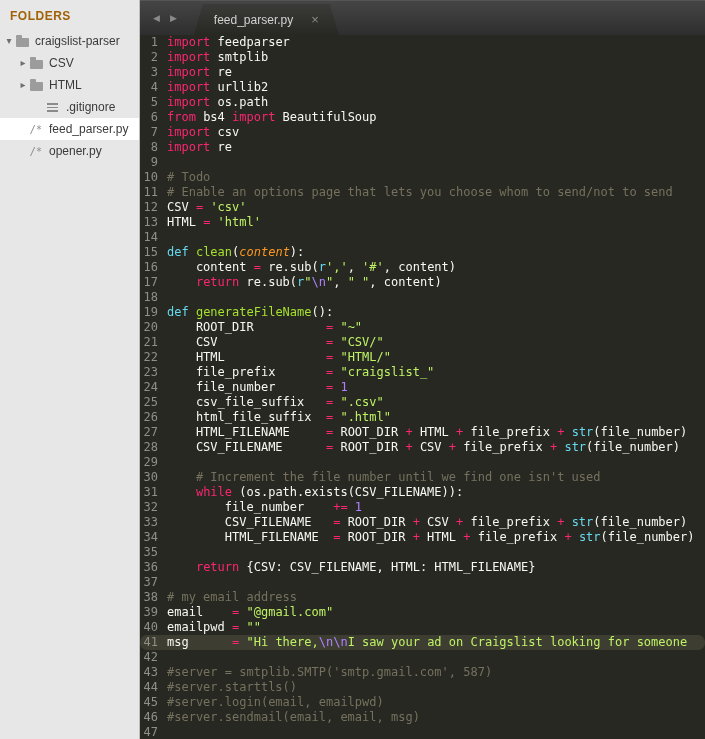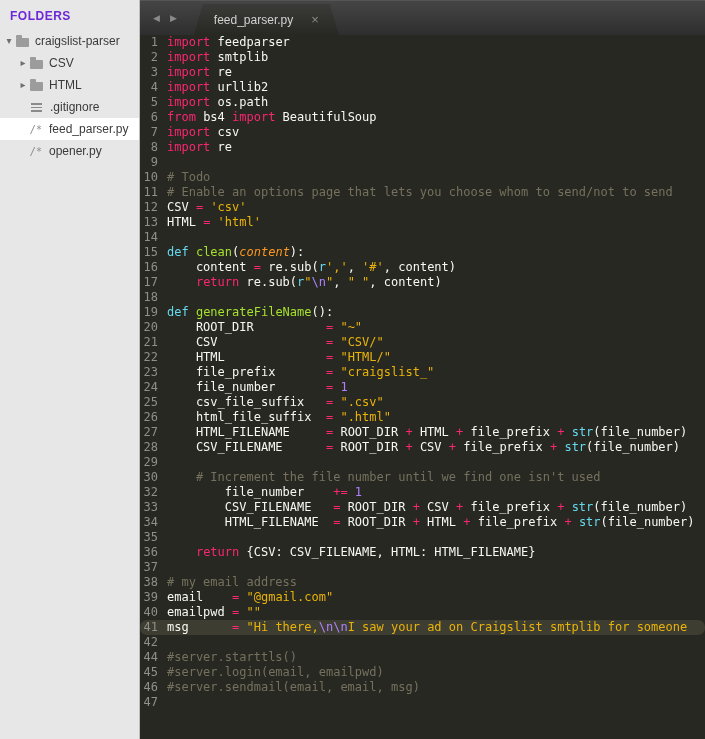--- a/index.html
+++ b/index.html
@@ -1,21 +1,21 @@
 <!DOCTYPE html>
 <html><head>
 <meta charset="utf-8">
 <style>
   * { margin:0; padding:0; box-sizing:border-box; }
   html,body { width:705px; height:739px; overflow:hidden; background:#272822; }
   .app { display:flex; width:705px; height:739px; font-family:"Liberation Sans", sans-serif; }
 
   
   .sidebar { width:140px; flex:none; background:#e7e7e7; border-right:1px solid #bdbdbd; }
-  .sidebar-header { font-size:12px; font-weight:bold; color:#6d28d9; letter-spacing:0.5px; padding:9px 0 7px 10px; }
+  .sidebar-header { font-size:12px; font-weight:bold; color:#a16207; letter-spacing:0.5px; padding:9px 0 7px 10px; }
   .tree-row { height:22px; display:flex; align-items:center; font-size:12px; color:#3a3a3a; cursor:default; }
   .tree-row.selected { background:#ffffff; }
   .tri { width:14px; flex:none; font-size:10px; color:#6f6f6f; text-align:center; line-height:22px; }
   .folder-ic { width:13px; height:9px; flex:none; background:#9c9c9c; border-radius:1px; position:relative; margin:2px 6px 0 0; }
   .folder-ic::before { content:""; position:absolute; top:-3px; left:0; width:6px; height:3px; background:#9c9c9c; border-radius:1px 1px 0 0; }
   .code-ic { width:13px; flex:none; margin-right:6px; font:italic 10px "DejaVu Sans Mono", monospace; color:#8b8b8b; }
   .list-ic { width:11px; height:9px; flex:none; margin:0 8px 0 1px;
              background:repeating-linear-gradient(to bottom,#8b8b8b 0 1.5px,transparent 1.5px 3.5px); }
   .tree-label { white-space:nowrap; }
 
@@ -33,21 +33,21 @@
 
   
   .editor { flex:1; background:#272822; overflow:hidden;
             font-family:"DejaVu Sans Mono", monospace; font-size:12px; line-height:15px; }
   .line { display:flex; height:15px; white-space:pre; }
   .line.active { background:#3e3d32;border-radius:7px; }
   .gutter { flex:none; width:27px; padding-right:9px; text-align:right; color:#8f908a; }
   .code { flex:1; color:#f8f8f2; overflow:hidden; }
   .tok-p { color:#f8f8f2; }
   .tok-k { color:#f92672;text-align:center; }
-  .tok-s { color:#eab308; }
+  .tok-s { color:#bef264; }
   .tok-c { color:#75715e; }
   .tok-f { color:#a6e22e;margin-top:36px; }
   .tok-d { color:#66d9ef; }
   .tok-a { color:#fd971f; font-style:italic; }
   .tok-n { color:#ae81ff; }
   .tok-e { color:#ae81ff; }
 </style>
 </head>
 <body>
 
@@ -64,21 +64,21 @@
         <div class="tree-row" style="padding-left: 16px;">
           <span class="tri">▸</span>
           <span class="folder-ic"></span>
           <span class="tree-label">CSV</span>
         </div>
         <div class="tree-row" style="padding-left: 16px;">
           <span class="tri">▸</span>
           <span class="folder-ic"></span>
           <span class="tree-label">HTML</span>
         </div>
-        <div class="tree-row" style="padding-left: 16px; align-items: center;">
+        <div class="tree-row" style="padding-left: 32px; align-items: center;">
           <span class="tri"></span>
           <span class="list-ic"></span>
           <span class="tree-label">.gitignore</span>
         </div>
         <div class="tree-row selected" style="padding-left: 16px;">
           <span class="tri"></span>
           <span class="code-ic">/*</span>
           <span class="tree-label">feed_parser.py</span>
         </div>
         <div class="tree-row" style="padding-left: 16px;">
@@ -124,31 +124,33 @@
         <div class="line"><span class="gutter">21</span><span class="code"><span class="tok-p">    CSV               </span><span class="tok-k">=</span><span class="tok-p"> </span><span class="tok-s">"CSV/"</span></span></div>
         <div class="line"><span class="gutter">22</span><span class="code"><span class="tok-p">    HTML              </span><span class="tok-k">=</span><span class="tok-p"> </span><span class="tok-s">"HTML/"</span></span></div>
         <div class="line"><span class="gutter">23</span><span class="code"><span class="tok-p">    file_prefix       </span><span class="tok-k">=</span><span class="tok-p"> </span><span class="tok-s">"craigslist_"</span></span></div>
         <div class="line"><span class="gutter">24</span><span class="code"><span class="tok-p">    file_number       </span><span class="tok-k">=</span><span class="tok-p"> </span><span class="tok-n">1</span></span></div>
         <div class="line"><span class="gutter">25</span><span class="code"><span class="tok-p">    csv_file_suffix   </span><span class="tok-k">=</span><span class="tok-p"> </span><span class="tok-s">".csv"</span></span></div>
         <div class="line"><span class="gutter">26</span><span class="code"><span class="tok-p">    html_file_suffix  </span><span class="tok-k">=</span><span class="tok-p"> </span><span class="tok-s">".html"</span></span></div>
         <div class="line"><span class="gutter">27</span><span class="code"><span class="tok-p">    HTML_FILENAME     </span><span class="tok-k">=</span><span class="tok-p"> ROOT_DIR </span><span class="tok-k">+</span><span class="tok-p"> HTML </span><span class="tok-k">+</span><span class="tok-p"> file_prefix </span><span class="tok-k">+</span><span class="tok-p"> </span><span class="tok-d">str</span><span class="tok-p">(file_number)</span></span></div>
         <div class="line"><span class="gutter">28</span><span class="code"><span class="tok-p">    CSV_FILENAME      </span><span class="tok-k">=</span><span class="tok-p"> ROOT_DIR </span><span class="tok-k">+</span><span class="tok-p"> CSV </span><span class="tok-k">+</span><span class="tok-p"> file_prefix </span><span class="tok-k">+</span><span class="tok-p"> </span><span class="tok-d">str</span><span class="tok-p">(file_number)</span></span></div>
         <div class="line"><span class="gutter">29</span><span class="code"></span></div>
         <div class="line"><span class="gutter">30</span><span class="code"><span class="tok-p">    </span><span class="tok-c"># Increment the file number until we find one isn't used</span></span></div>
+        <div class="line"><span class="gutter">31</span><span class="code"><span class="tok-p">    </span><span class="tok-k">while</span><span class="tok-p"> (os.path.exists(CSV_FILENAME)):</span></span></div>
         <div class="line"><span class="gutter">32</span><span class="code"><span class="tok-p">        file_number    </span><span class="tok-k">+=</span><span class="tok-p"> </span><span class="tok-n">1</span></span></div>
         <div class="line"><span class="gutter">33</span><span class="code"><span class="tok-p">        CSV_FILENAME   </span><span class="tok-k">=</span><span class="tok-p"> ROOT_DIR </span><span class="tok-k">+</span><span class="tok-p"> CSV </span><span class="tok-k">+</span><span class="tok-p"> file_prefix </span><span class="tok-k">+</span><span class="tok-p"> </span><span class="tok-d">str</span><span class="tok-p">(file_number)</span></span></div>
         <div class="line"><span class="gutter">34</span><span class="code"><span class="tok-p">        HTML_FILENAME  </span><span class="tok-k">=</span><span class="tok-p"> ROOT_DIR </span><span class="tok-k">+</span><span class="tok-p"> HTML </span><span class="tok-k">+</span><span class="tok-p"> file_prefix </span><span class="tok-k">+</span><span class="tok-p"> </span><span class="tok-d">str</span><span class="tok-p">(file_number)</span></span></div>
         <div class="line"><span class="gutter">35</span><span class="code"></span></div>
         <div class="line"><span class="gutter">36</span><span class="code"><span class="tok-p">    </span><span class="tok-k">return</span><span class="tok-p"> {CSV: CSV_FILENAME, HTML: HTML_FILENAME}</span></span></div>
         <div class="line"><span class="gutter">37</span><span class="code"></span></div>
         <div class="line"><span class="gutter">38</span><span class="code"><span class="tok-c"># my email address</span></span></div>
         <div class="line"><span class="gutter">39</span><span class="code"><span class="tok-p">email    </span><span class="tok-k">=</span><span class="tok-p"> </span><span class="tok-s">"@gmail.com"</span></span></div>
         <div class="line"><span class="gutter">40</span><span class="code"><span class="tok-p">emailpwd </span><span class="tok-k">=</span><span class="tok-p"> </span><span class="tok-s">""</span></span></div>
-        <div class="line active"><span class="gutter">41</span><span class="code"><span class="tok-p">msg      </span><span class="tok-k">=</span><span class="tok-p"> </span><span class="tok-s">"Hi there,</span><span class="tok-e">\n\n</span><span class="tok-s">I saw your ad on Craigslist smtplib for someone</span></span></div>
+        <div class="line active"><span class="gutter">41</span><span class="code"><span class="tok-p">msg      </span><span class="tok-k">=</span><span class="tok-p"> </span><span class="tok-s">"Hi there,</span><span class="tok-e">\n\n</span><span class="tok-s">I saw your ad on Craigslist looking for someone</span></span></div>
         <div class="line"><span class="gutter">42</span><span class="code"></span></div>
+        <div class="line"><span class="gutter">43</span><span class="code"><span class="tok-c">#server = smtplib.SMTP('smtp.gmail.com', 587)</span></span></div>
         <div class="line"><span class="gutter">44</span><span class="code"><span class="tok-c">#server.starttls()</span></span></div>
         <div class="line"><span class="gutter">45</span><span class="code"><span class="tok-c">#server.login(email, emailpwd)</span></span></div>
         <div class="line"><span class="gutter">46</span><span class="code"><span class="tok-c">#server.sendmail(email, email, msg)</span></span></div>
         <div class="line"><span class="gutter">47</span><span class="code"></span></div>
       </div>
   </div>
 
 </div>
 
 </body></html>

